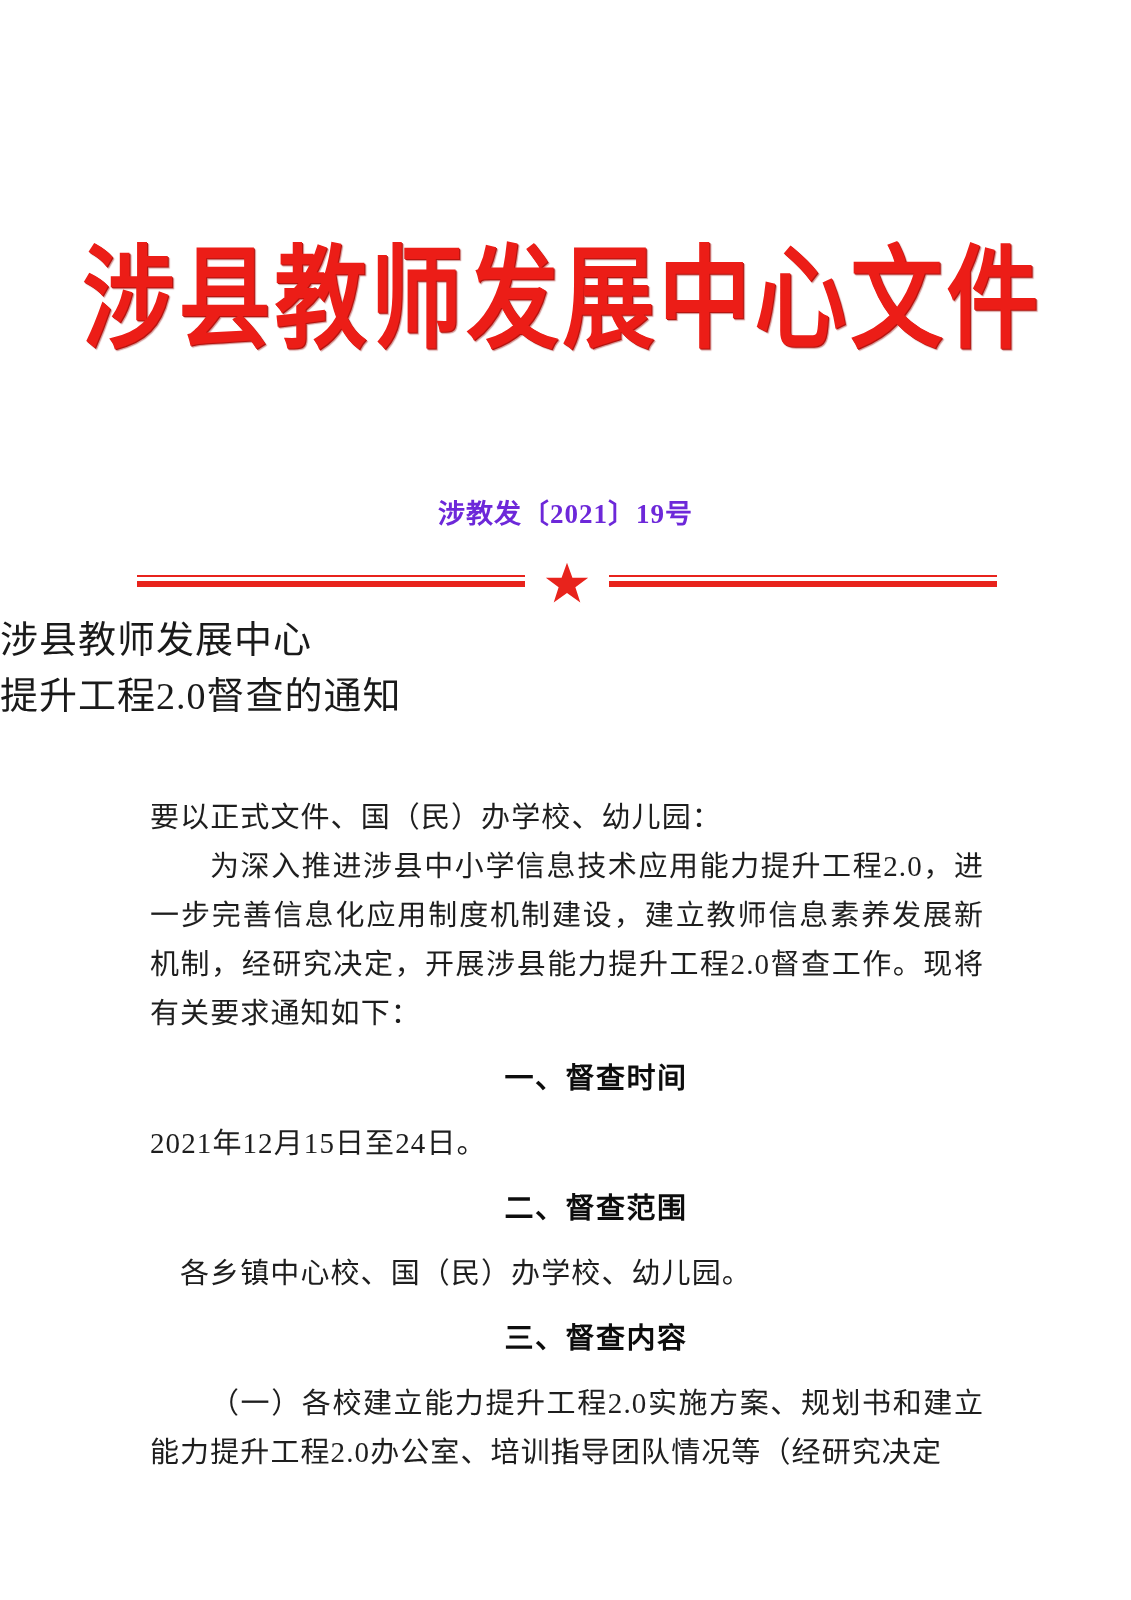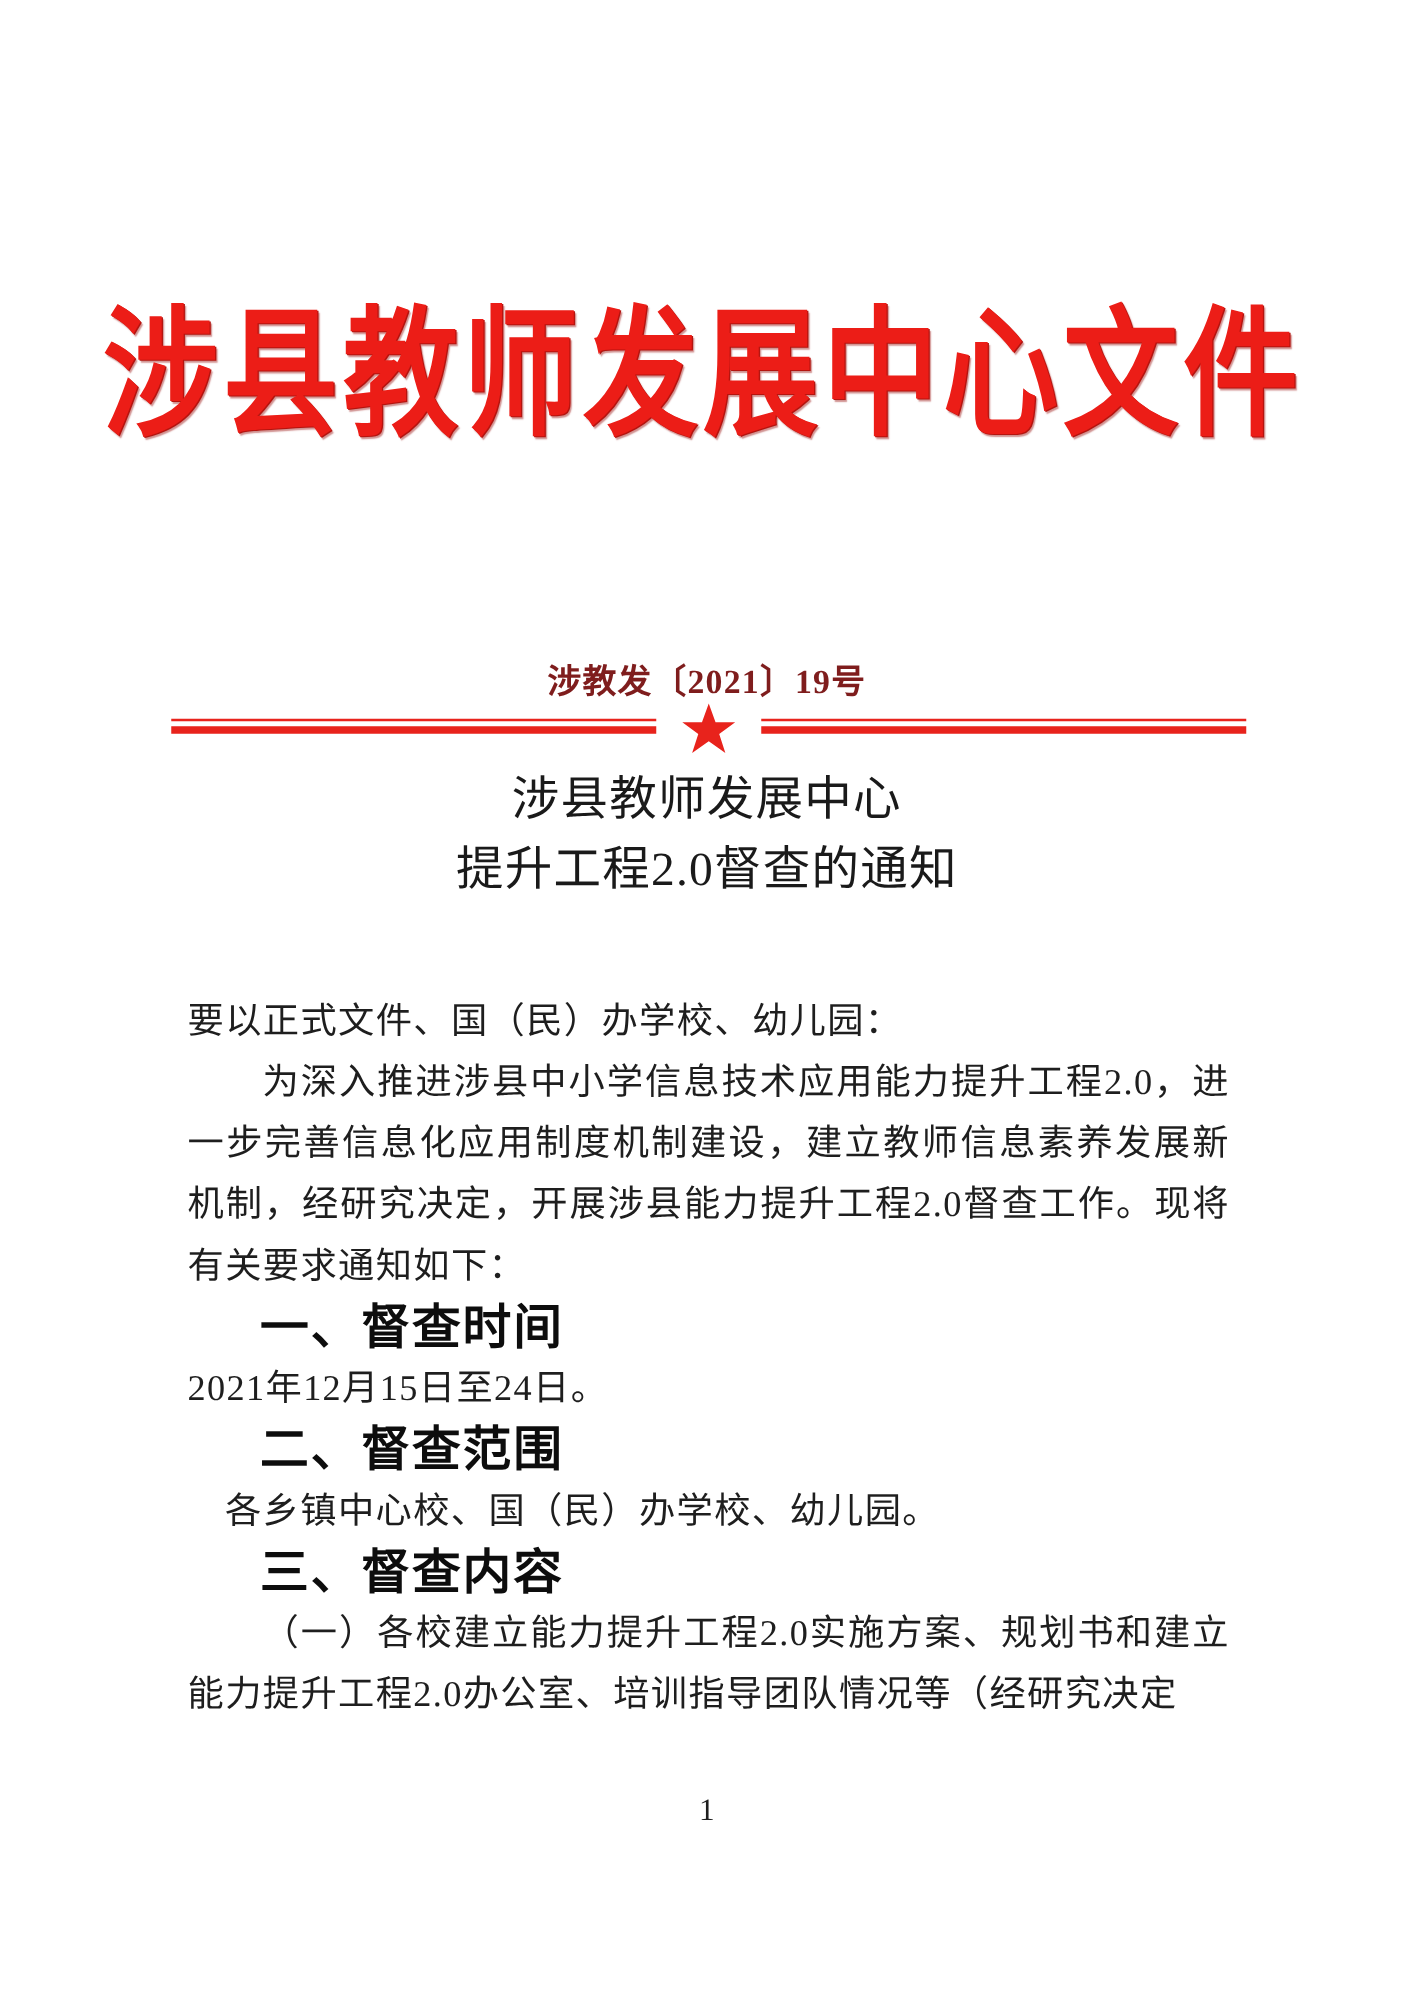--- a/index.html
+++ b/index.html
@@ -41,28 +41,28 @@
     transform: scaleY(1.22);
     transform-origin: center top;
     text-shadow:
       1px 1px 0 #b5140f,
       2px 2px 1px rgba(150, 12, 8, 0.45);
   }
 
   
   .docnum {
     position: absolute;
-    top: 523px;
+    top: 492px;
     left: 0;
     width: 1131px;
     text-align: center;
     font-size: 27px;
     font-weight: bold;
     letter-spacing: 1px;
-    color: #7f1d1d;
+    color: #6d28d9;
     white-space: nowrap;
   }
 
   
   .rule {
     position: absolute;
     top: 561px;
     left: 137px;
     width: 860px;
     height: 46px;
@@ -102,21 +102,20 @@
     height: 46px;
   }
   .rule-star svg { display: block; width: 46px; height: 46px; }
 
   
   .doc-title {
     position: absolute;
     top: 612px;
     left: 0;
     width: 1131px;
-    text-align: center;
   }
   .doc-title .tline {
     font-family: "Liberation Serif", "DejaVu Serif", serif;
     font-size: 38px;
     line-height: 56px;
     letter-spacing: 1px;
     color: #1a1a1a;
     white-space: nowrap;
   }
 
@@ -138,28 +137,29 @@
     text-justify: inter-character;
     margin: 0;
     white-space: normal;
   }
 
   .p.indent2 { text-indent: 60px; }
   .p.indent1 { text-indent: 30px; }
 
   .heading {
     font-family: "Liberation Sans", "DejaVu Sans", sans-serif;
-    font-size: 39px;
+    font-size: 29px;
     line-height: 49px;
     font-weight: bold;
     letter-spacing: 1.5px;
     color: #0d0d0d;
-    margin: 0;
+    margin: 16px;
     text-indent: 58px;
     white-space: nowrap;
+    text-align: center;
   }
 
   
   .page-number {
     position: absolute;
     top: 1435px;
     left: 0;
     width: 1131px;
     text-align: center;
     font-family: "Liberation Serif", "DejaVu Serif", serif;

